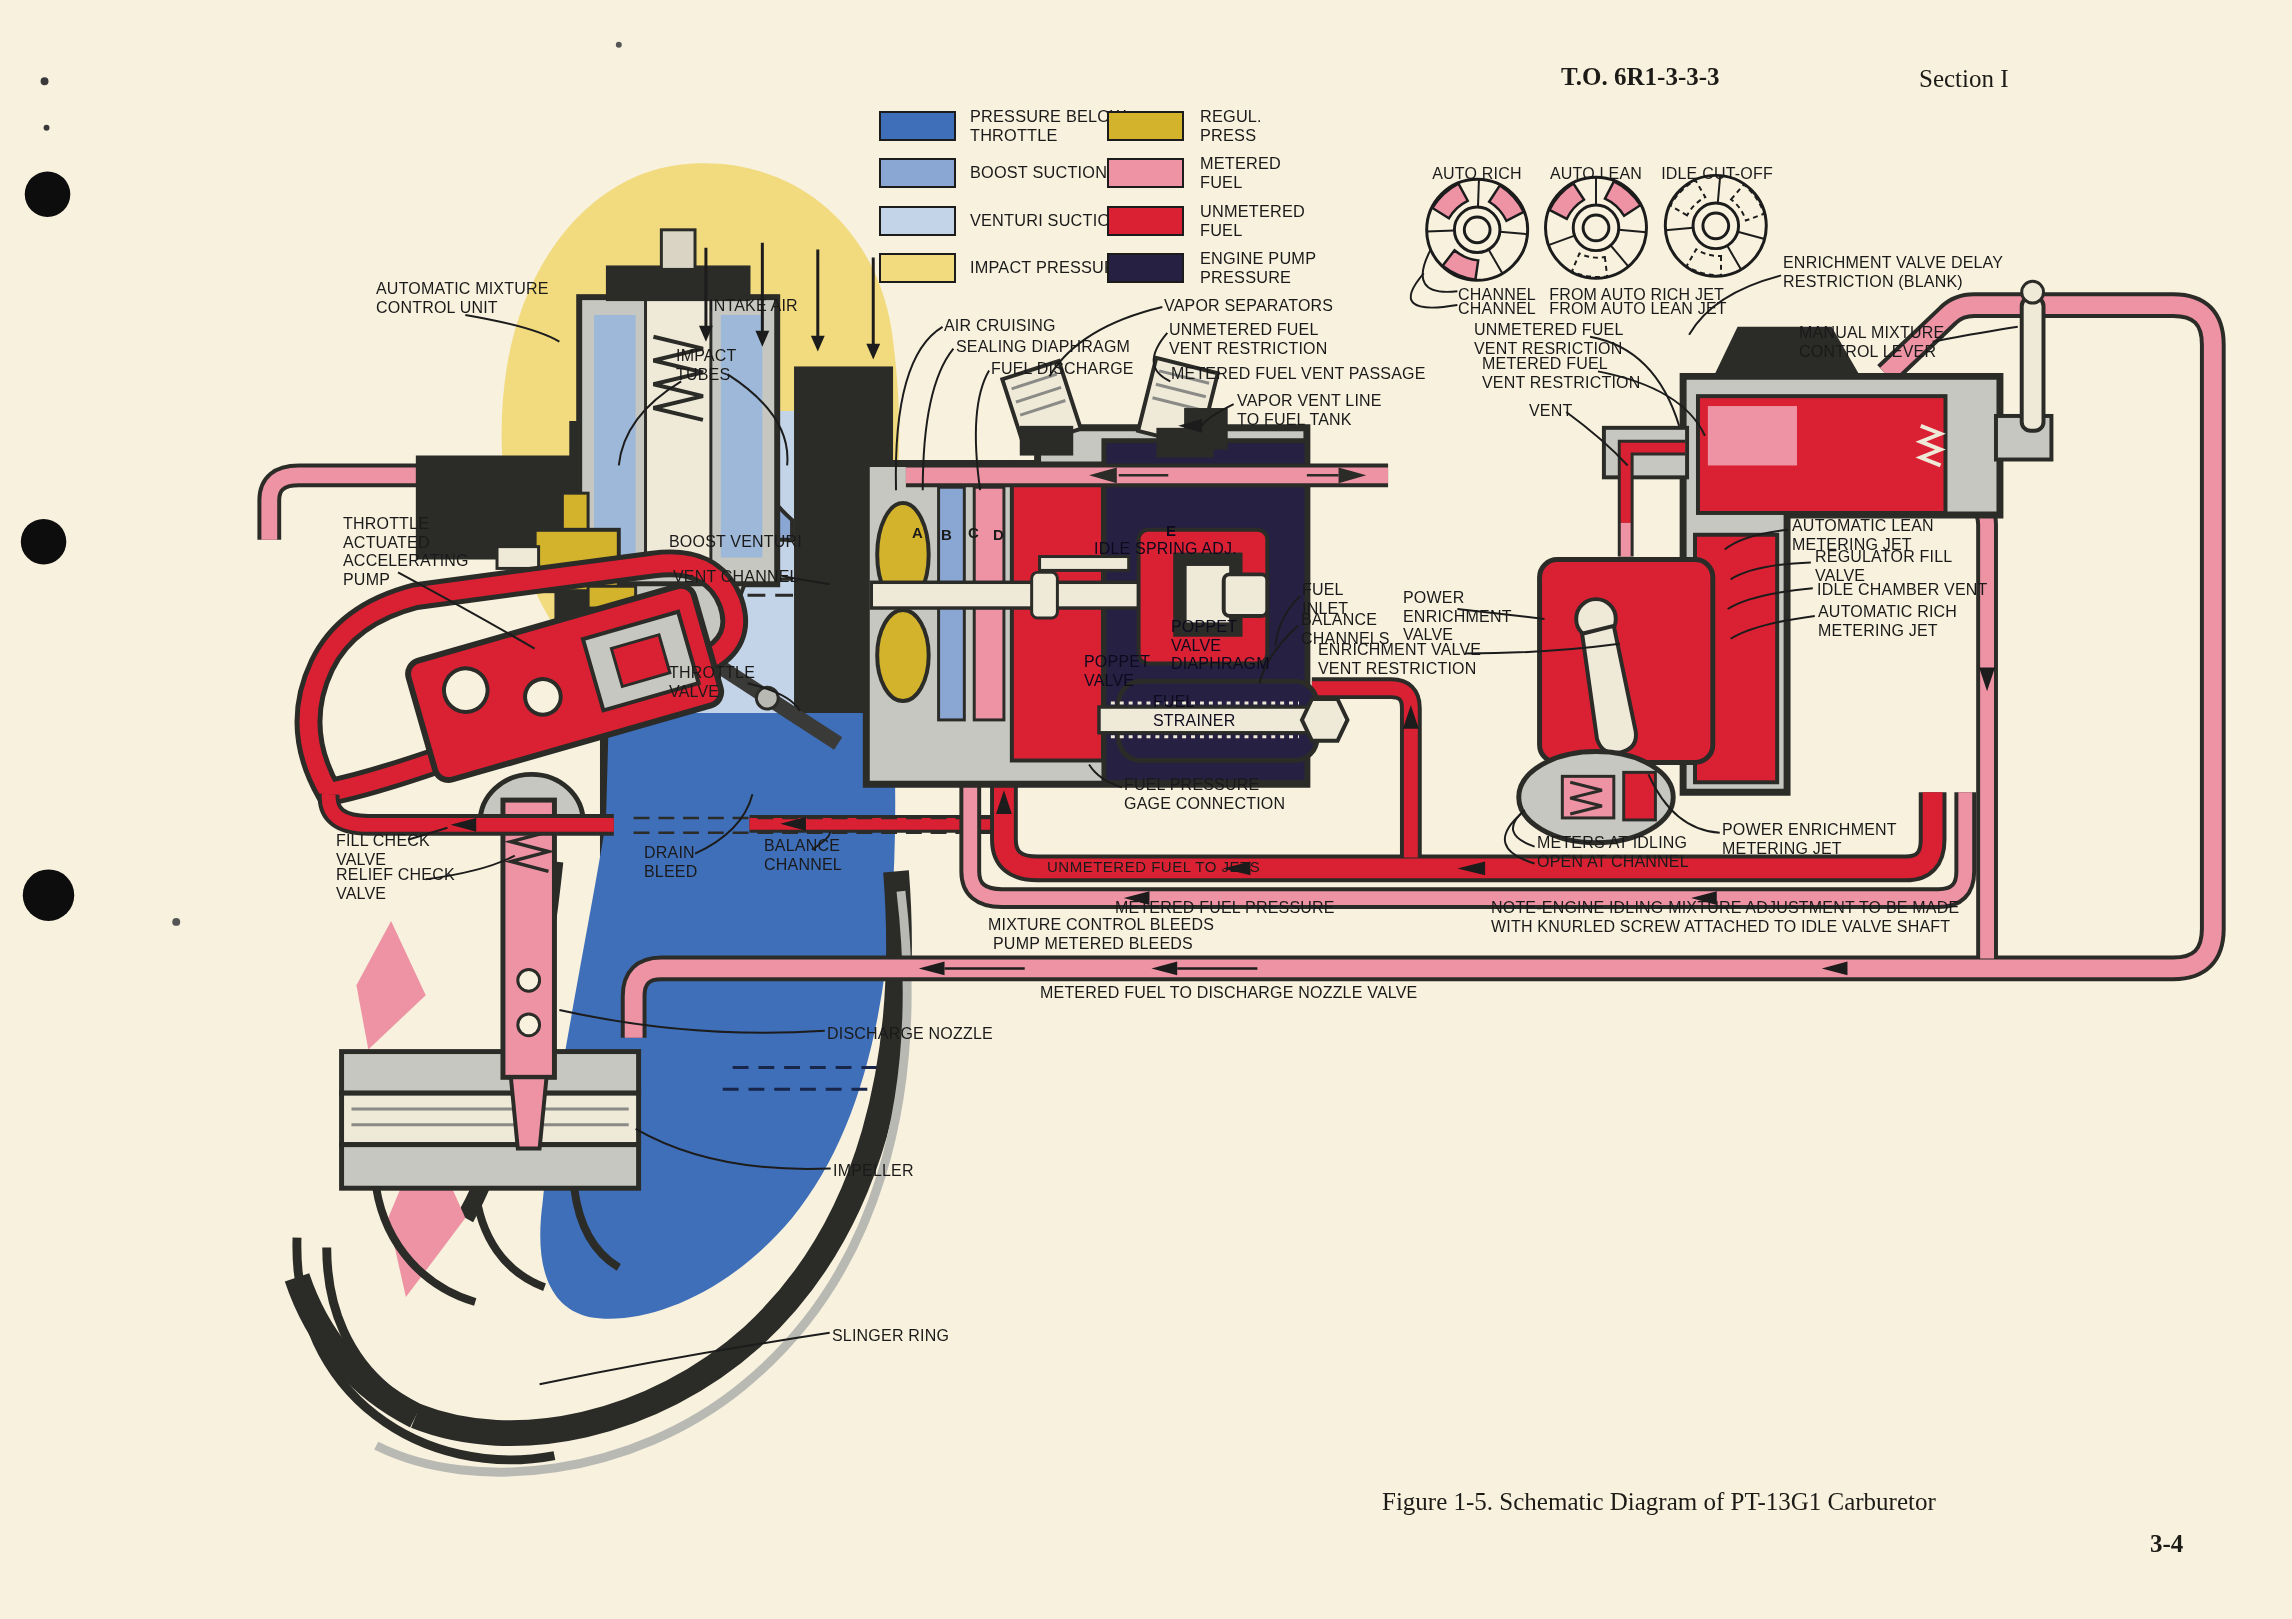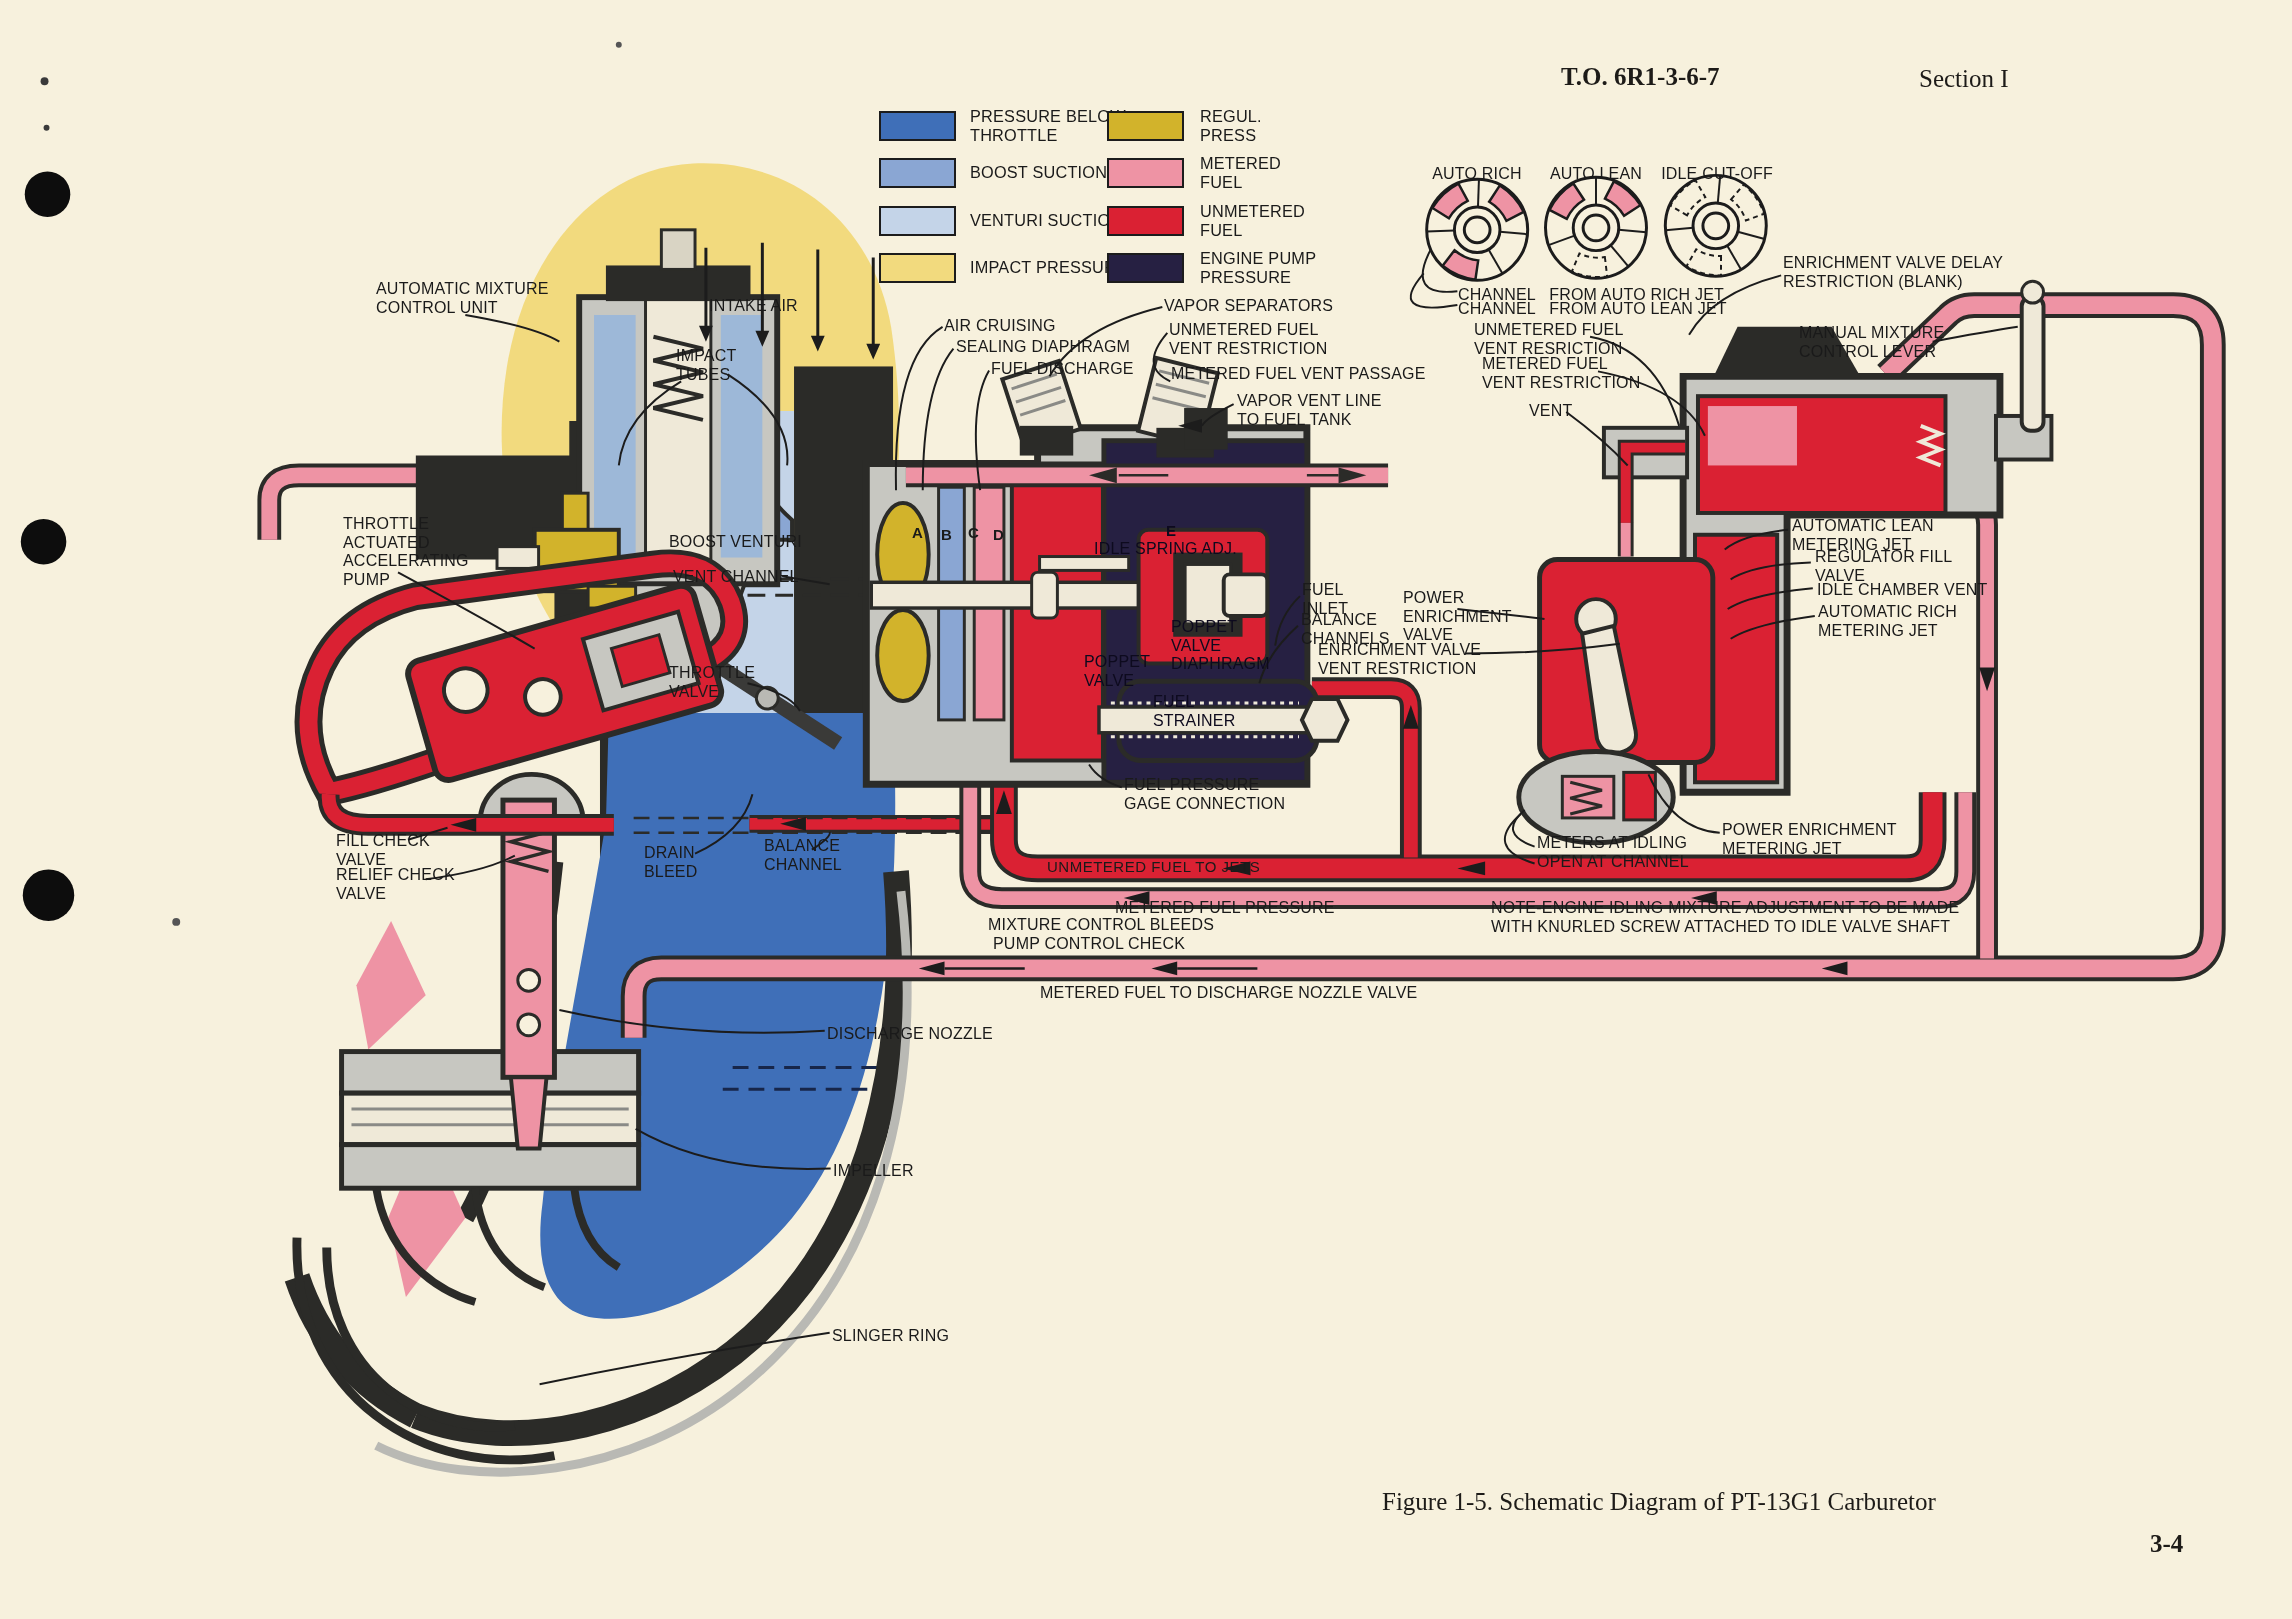--- a/index.html
+++ b/index.html
@@ -292,21 +292,21 @@
       <path d="M 0,-23 L 0,-51" transform="rotate(5)" stroke-width="2"></path>
       <path d="M 0,-23 L 0,-51" transform="rotate(105)" stroke-width="2"></path>
       <path d="M 0,-23 L 0,-51" transform="rotate(150)" stroke-width="2"></path>
       <path d="M 0,-23 L 0,-51" transform="rotate(265)" stroke-width="2"></path>
       <use href="#wedge" transform="rotate(-45)" stroke-width="2" stroke-dasharray="5 4"></use>
       <use href="#wedge" transform="rotate(55)" stroke-width="2" stroke-dasharray="5 4"></use>
       <use href="#wedge" transform="rotate(195)" stroke-width="2" stroke-dasharray="5 4"></use>
     </g>
   </svg>
 
-  <div class="hdr bold" style="left:1561px;top:63px;">T.O. 6R1-3-6-7</div>
+  <div class="hdr bold" style="left:1561px;top:63px;">T.O. 6R1-3-3-3</div>
   <div class="hdr" style="left:1919px;top:65px;">Section I</div>
 
   <div>
       <div class="swatch" style="left: 879px; top: 111px; background: rgb(63, 111, 184);"></div>
       <div class="lbl leg" style="left: 970px; top: 126px; transform: translateY(-50%);">PRESSURE BELOW
 THROTTLE</div>
       <div class="swatch" style="left: 879px; top: 158px; background: rgb(138, 166, 211);"></div>
       <div class="lbl leg" style="left: 970px; top: 173px; transform: translateY(-50%); text-align: center;">BOOST SUCTION</div>
       <div class="swatch" style="left: 879px; top: 206px; background: rgb(196, 212, 232);"></div>
       <div class="lbl leg" style="left: 970px; top: 221px; transform: translateY(-50%);">VENTURI SUCTION</div>
@@ -381,21 +381,21 @@
 OPEN AT CHANNEL</div>
       <div class="lbl" style="left: 1722px; top: 821px;">POWER ENRICHMENT
 METERING JET</div>
       <div class="lbl" style="left: 1491px; top: 899px;">NOTE-ENGINE IDLING MIXTURE ADJUSTMENT TO BE MADE
 WITH KNURLED SCREW ATTACHED TO IDLE VALVE SHAFT</div>
       <div class="lbl" style="left: 1124px; top: 776px;">FUEL PRESSURE
 GAGE CONNECTION</div>
       <div class="lbl onpipe" style="left: 1047px; top: 858px;">UNMETERED FUEL TO JETS</div>
       <div class="lbl" style="left: 1115px; top: 899px;">METERED FUEL PRESSURE</div>
       <div class="lbl" style="left: 988px; top: 916px;">MIXTURE CONTROL BLEEDS</div>
-      <div class="lbl" style="left: 993px; top: 935px;">PUMP CONTROL CHECK</div>
+      <div class="lbl" style="left: 993px; top: 935px;">PUMP METERED BLEEDS</div>
       <div class="lbl" style="left: 1040px; top: 984px;">METERED FUEL TO DISCHARGE NOZZLE VALVE</div>
       <div class="lbl" style="left: 827px; top: 1025px;">DISCHARGE NOZZLE</div>
       <div class="lbl" style="left: 833px; top: 1162px;">IMPELLER</div>
       <div class="lbl" style="left: 832px; top: 1327px;">SLINGER RING</div>
       <div class="lbl" style="left: 1477px; top: 165px; transform: translateX(-50%);">AUTO RICH</div>
       <div class="lbl" style="left: 1596px; top: 165px; transform: translateX(-50%);">AUTO LEAN</div>
       <div class="lbl" style="left: 1717px; top: 165px; transform: translateX(-50%);">IDLE CUT-OFF</div>
       <div class="lbl" style="left: 1458px; top: 286px;">CHANNEL   FROM AUTO RICH JET</div>
       <div class="lbl" style="left: 1458px; top: 300px;">CHANNEL   FROM AUTO LEAN JET</div>
       <div class="lbl" style="left: 1474px; top: 321px;">UNMETERED FUEL

